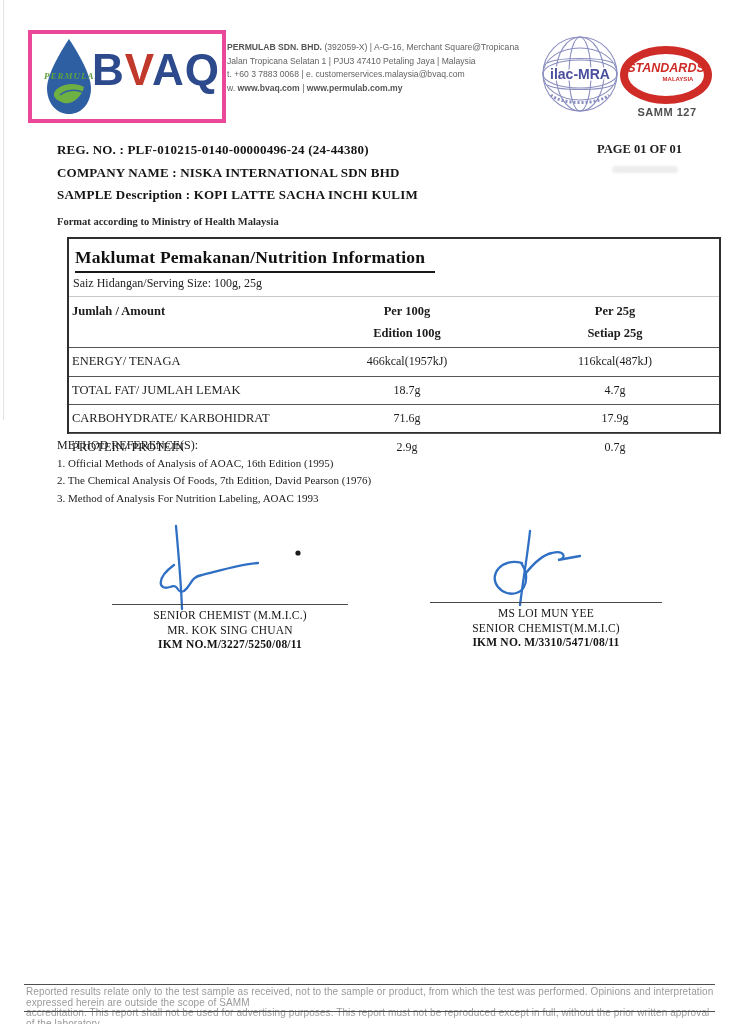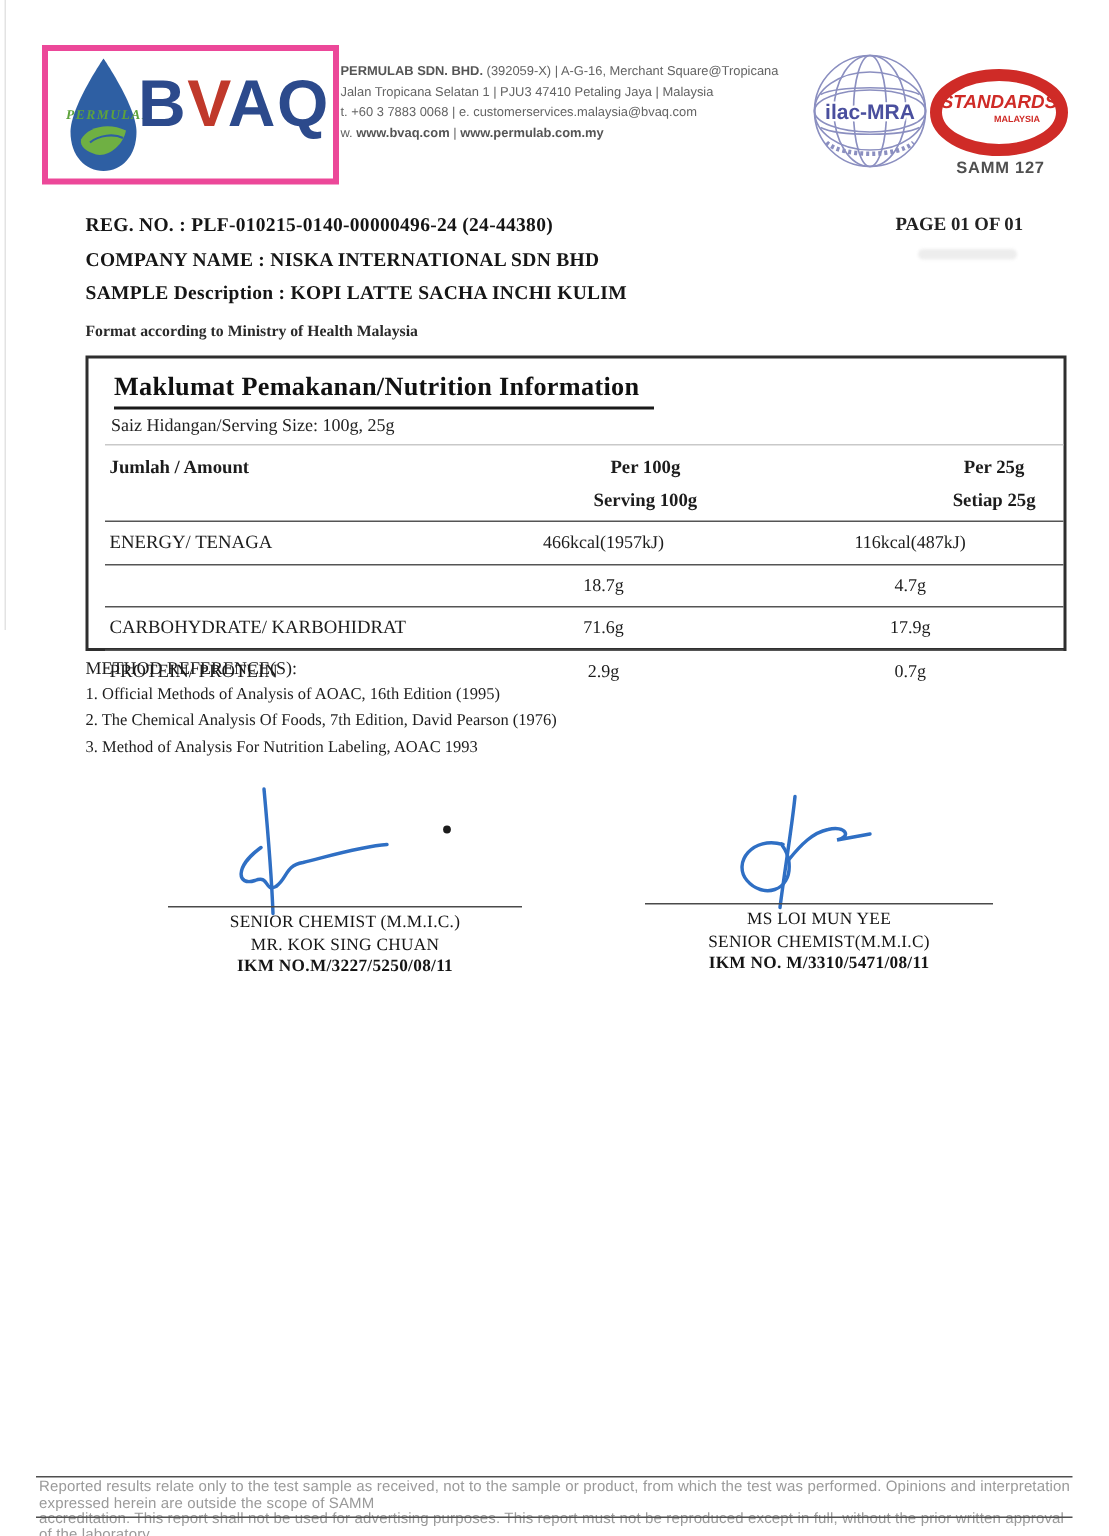--- a/index.html
+++ b/index.html
@@ -23,29 +23,29 @@
   .contact b{color:#555;}
   .ilac{left:539px;top:33px;}
   .standards{left:620px;top:46px;}
   .samm{left:622px;top:106px;width:90px;text-align:center;font-family:"Liberation Sans",sans-serif;
     font-weight:bold;font-size:11px;color:#4f4f4f;letter-spacing:.5px;}
   
   .reginfo{left:57px;top:139px;font-weight:bold;font-size:13px;line-height:22.5px;color:#151515;letter-spacing:.2px;}
   .pagelabel{left:597px;top:142px;font-weight:bold;font-size:12.5px;color:#222;}
   .formatnote{left:57px;top:216px;font-weight:bold;font-size:10.5px;color:#2a2a2a;}
   
-  .ntable{left:57px;top:237px;width:654px;height:197px;border:2px solid #2e2e2e;background:#fff;box-sizing:border-box;padding-left:11px;}
+  .ntable{left:67px;top:237px;width:654px;height:197px;border:2px solid #2e2e2e;background:#fff;box-sizing:border-box;}
   .nt-title-wrap{padding:8px 8px 0 6px;}
   .nt-title{display:inline-block;font-weight:bold;font-size:17.5px;letter-spacing:.2px;
     border-bottom:2px solid #1a1a1a;padding:0 10px 3px 0;color:#111;}
   .nt-serving{font-size:12px;padding:3px 6px 5px 4px;border-bottom:1px solid #c9c9c9;color:#222;}
   .nt-row{display:flex;align-items:center;}
   .nt-col-label{flex:0 0 36%;padding-left:3px;box-sizing:border-box;text-align:left;}
   .nt-col-val{flex:0 0 32%;text-align:center;box-sizing:border-box;}
-  .nt-head{padding:7px 0 6px 0;border-bottom:1px solid #555;font-weight:bold;font-size:12.5px;align-items:flex-start;gap:28px;}
+  .nt-head{padding:7px 0 6px 0;border-bottom:1px solid #555;font-weight:bold;font-size:12.5px;align-items:flex-start;}
   .nt-head .l2{margin-top:7px;}
   .nt-data{height:27.5px;border-bottom:1px solid #555;font-size:12.5px;justify-content:flex-end;}
   .nt-data:last-child{border-bottom:none;}
   .nt-data .nt-col-val{font-size:12px;}
   
   .methods{left:57px;top:437px;font-size:11px;line-height:17.5px;color:#1d1d1d;}
   .methods .mh{font-weight:normal;font-size:12px;margin-bottom:0;}
   
   .sigline{border-top:1.5px solid #4a4a4a;height:0;}
   .sigline-left{left:112px;top:604px;width:236px;}
@@ -127,33 +127,34 @@
 
 <div class="abs ntable">
   <div class="nt-title-wrap">
     <span class="nt-title">Maklumat Pemakanan/Nutrition Information</span>
   </div>
   <div class="nt-serving">Saiz Hidangan/Serving Size: 100g, 25g</div>
   <div class="nt-row nt-head">
     <div class="nt-col-label">Jumlah / Amount</div>
     <div class="nt-col-val">
       <div>Per 100g</div>
-      <div class="l2">Serving 100g</div>
+      <div class="l2">Edition 100g</div>
     </div>
     <div class="nt-col-val">
       <div>Per 25g</div>
       <div class="l2">Setiap 25g</div>
     </div>
   </div>
   <div class="nt-row nt-data">
     <div class="nt-col-label">ENERGY/ TENAGA</div>
     <div class="nt-col-val">466kcal(1957kJ)</div>
     <div class="nt-col-val">116kcal(487kJ)</div>
   </div>
   <div class="nt-row nt-data">
+    <div class="nt-col-label">TOTAL FAT/ JUMLAH LEMAK</div>
     <div class="nt-col-val">18.7g</div>
     <div class="nt-col-val">4.7g</div>
   </div>
   <div class="nt-row nt-data">
     <div class="nt-col-label">CARBOHYDRATE/ KARBOHIDRAT</div>
     <div class="nt-col-val">71.6g</div>
     <div class="nt-col-val">17.9g</div>
   </div>
   <div class="nt-row nt-data">
     <div class="nt-col-label">PROTEIN/ PROTEIN</div>

